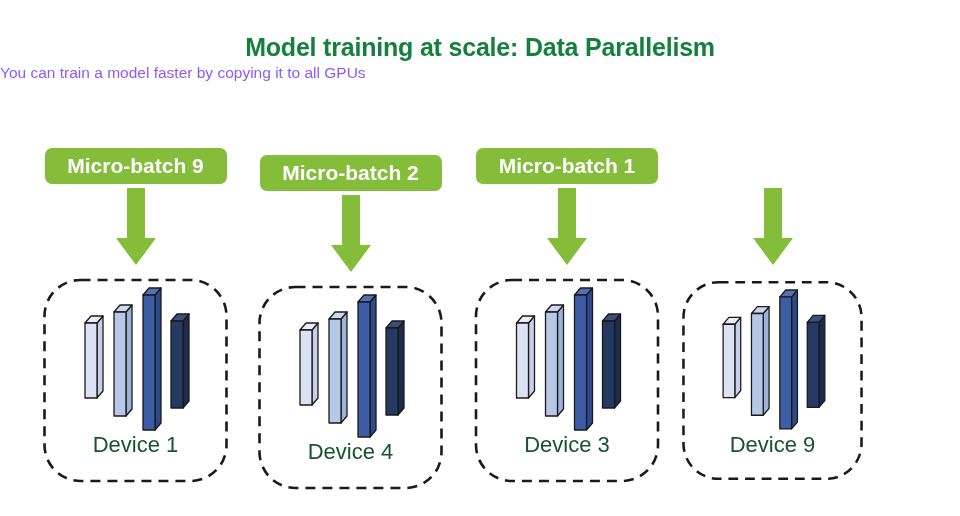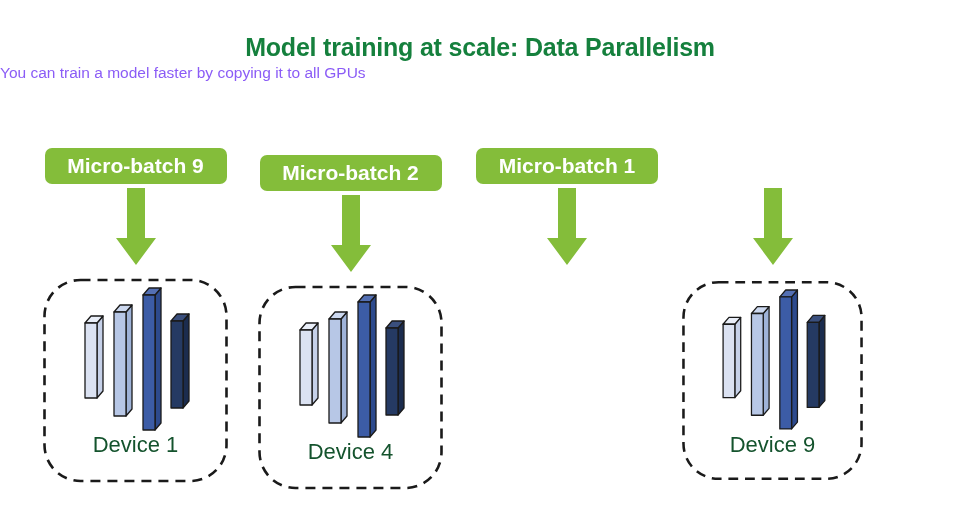--- a/index.html
+++ b/index.html
@@ -159,20 +159,38 @@
           </svg>
         <div class="device-label">Device 4</div>
       </div>
     </div>
 
     <div class="column">
       <div class="mb-label">Micro-batch 1</div>
       <svg class="down-arrow" viewBox="0 0 40 78">
         <path d="M11,0 H29 V50 H40 L20,77 L0,50 H11 Z" fill="#84bd3a"></path>
       </svg>
+      <div class="device-box">
+        <svg class="device-svg" viewBox="0 0 185 206">
+          <rect x="1.5" y="2" width="182" height="201" rx="36" fill="none" stroke="#1a1a1a" stroke-width="2.6" stroke-dasharray="10 7"></rect>
+        <path d="M54,45 L60,38 L60,113 L54,120 Z" fill="#c6d1e9" stroke="#1a1a1a" stroke-width="1.3" stroke-linejoin="round"></path>
+            <path d="M42,45 L48,38 L60,38 L54,45 Z" fill="#e9eef8" stroke="#1a1a1a" stroke-width="1.3" stroke-linejoin="round"></path>
+            <path d="M42,45 h12 v75 h-12 Z" fill="#dbe2f2" stroke="#1a1a1a" stroke-width="1.3" stroke-linejoin="round"></path>
+            <path d="M83,34 L89,27 L89,131 L83,138 Z" fill="#9fb3d8" stroke="#1a1a1a" stroke-width="1.3" stroke-linejoin="round"></path>
+            <path d="M71,34 L77,27 L89,27 L83,34 Z" fill="#ccd8ef" stroke="#1a1a1a" stroke-width="1.3" stroke-linejoin="round"></path>
+            <path d="M71,34 h12 v104 h-12 Z" fill="#b7c7e6" stroke="#1a1a1a" stroke-width="1.3" stroke-linejoin="round"></path>
+            <path d="M112,17 L118,10 L118,145 L112,152 Z" fill="#2d4a8d" stroke="#1a1a1a" stroke-width="1.3" stroke-linejoin="round"></path>
+            <path d="M100,17 L106,10 L118,10 L112,17 Z" fill="#5470b4" stroke="#1a1a1a" stroke-width="1.3" stroke-linejoin="round"></path>
+            <path d="M100,17 h12 v135 h-12 Z" fill="#3c5ca6" stroke="#1a1a1a" stroke-width="1.3" stroke-linejoin="round"></path>
+            <path d="M140,43 L146,36 L146,123 L140,130 Z" fill="#1b2c4e" stroke="#1a1a1a" stroke-width="1.3" stroke-linejoin="round"></path>
+            <path d="M128,43 L134,36 L146,36 L140,43 Z" fill="#3a4f7d" stroke="#1a1a1a" stroke-width="1.3" stroke-linejoin="round"></path>
+            <path d="M128,43 h12 v87 h-12 Z" fill="#253a63" stroke="#1a1a1a" stroke-width="1.3" stroke-linejoin="round"></path>
+          </svg>
+        <div class="device-label">Device 3</div>
+      </div>
     </div>
 
     <div class="column">
       <svg class="down-arrow" viewBox="0 0 40 78">
         <path d="M11,0 H29 V50 H40 L20,77 L0,50 H11 Z" fill="#84bd3a"></path>
       </svg>
       <div class="device-box">
         <svg class="device-svg" viewBox="0 0 185 206">
           <rect x="1.5" y="2" width="182" height="201" rx="36" fill="none" stroke="#1a1a1a" stroke-width="2.6" stroke-dasharray="10 7"></rect>
         <path d="M54,45 L60,38 L60,113 L54,120 Z" fill="#c6d1e9" stroke="#1a1a1a" stroke-width="1.3" stroke-linejoin="round"></path>

